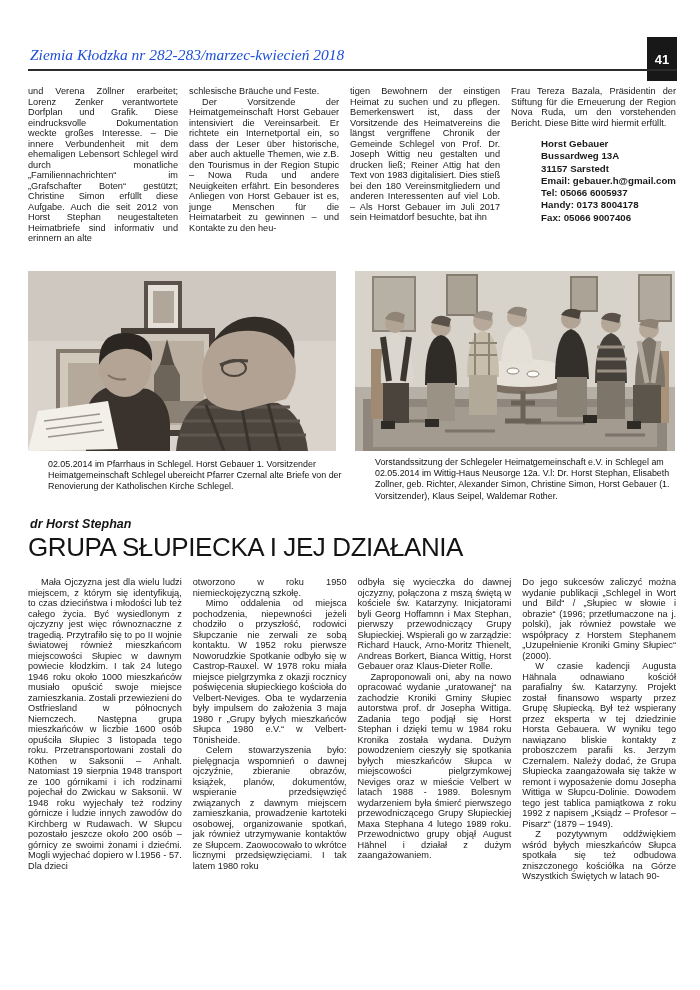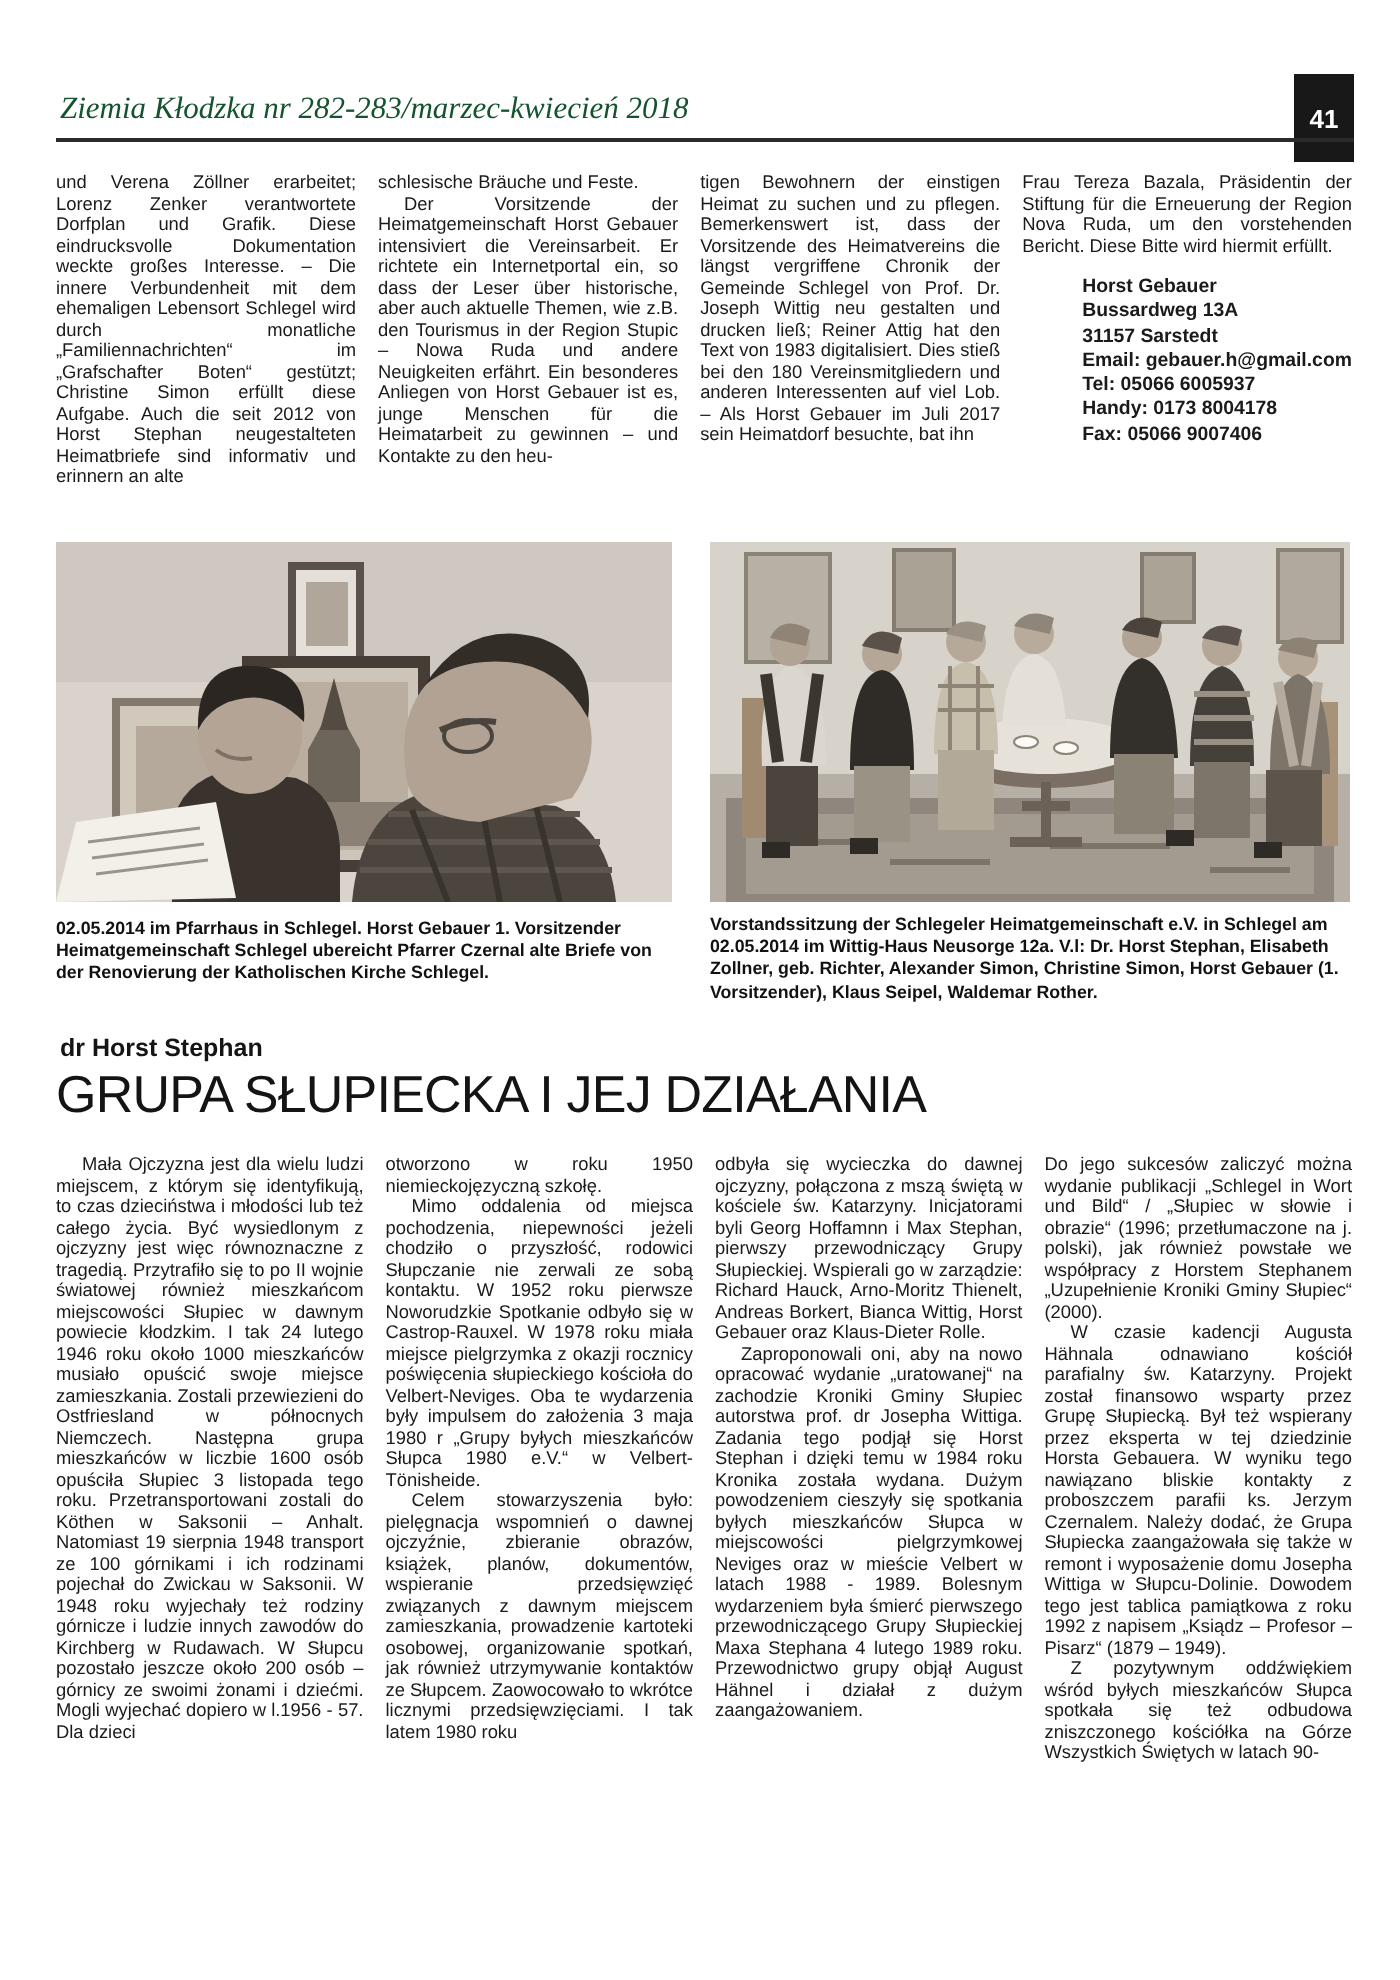--- a/index.html
+++ b/index.html
@@ -3,21 +3,21 @@
 <meta charset="utf-8">
 <style>
   html,body{margin:0;padding:0;}
   body{
     width:700px;height:990px;background:#ffffff;position:relative;overflow:hidden;
     font-family:"Liberation Sans", sans-serif;color:#1a1a1a;
     -webkit-font-smoothing:antialiased;
   }
   .journal-title{
     position:absolute;left:30px;top:46px;
-    font-family:"Liberation Serif", serif;font-style:italic;font-size:15.5px;color:#14532d;
+    font-family:"Liberation Serif", serif;font-style:italic;font-size:15.5px;color:#1d4ed8;
     white-space:nowrap;
   }
   .page-number-box{
     position:absolute;left:647px;top:37px;width:30px;height:44px;background:#181818;
     color:#fff;display:flex;align-items:center;justify-content:center;
     font-weight:bold;font-size:13px;
   }
   .header-rule{position:absolute;left:28px;top:69px;width:649px;height:2px;background:#2b2b2b;}
 
   .col-grid{
@@ -31,25 +31,25 @@
   p.para{margin:0;text-align:justify;}
   p.ind{text-indent:13px;}
   .contact{margin-top:10px;font-weight:bold;font-size:9.7px;line-height:12.3px;text-align:left;}
   .contact div{white-space:nowrap;padding-left:30px;}
 
   .photo{position:absolute;top:271px;height:180px;overflow:hidden;}
   .photo svg{display:block;width:100%;height:100%;}
   .photo-left{left:28px;width:308px;}
   .photo-right{left:355px;width:320px;}
 
-  .caption{font-weight:bold;font-size:8.9px;line-height:11.2px;color:#111;text-align:left;position:absolute;}
+  .caption{font-weight:normal;font-size:8.9px;line-height:11.2px;color:#111;text-align:left;position:absolute;margin-left:20px;}
   .caption-left{left:28px;top:459px;width:302px;}
   .caption-right{left:355px;top:457px;width:322px;}
 
-  .author-line{position:absolute;left:30px;top:517px;font-weight:bold;font-size:12.5px;color:#151515;}
+  .author-line{position:absolute;left:30px;top:517px;font-weight:bold;font-style:italic;font-size:12.5px;color:#151515;}
   .article-title{
     position:absolute;left:28px;top:532px;font-weight:normal;font-size:26px;
     letter-spacing:-0.4px;color:#141414;white-space:nowrap;
   }
 </style>
 </head>
 <body>
 
 <div class="journal-title">Ziemia Kłodzka nr 282-283/marzec-kwiecień 2018</div>
 <div class="page-number-box">

